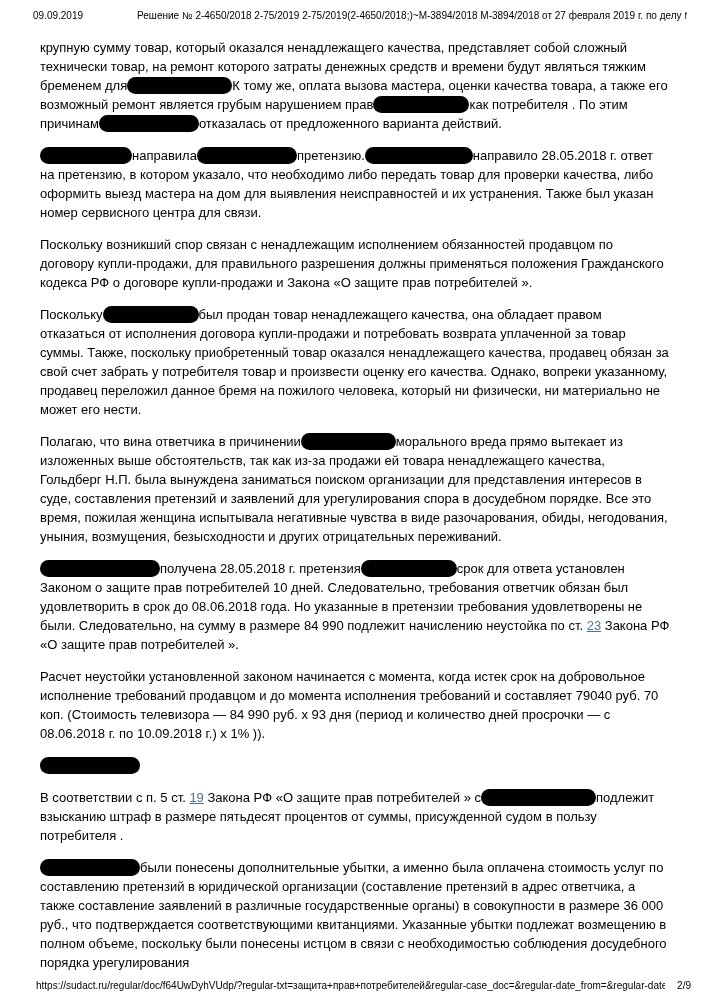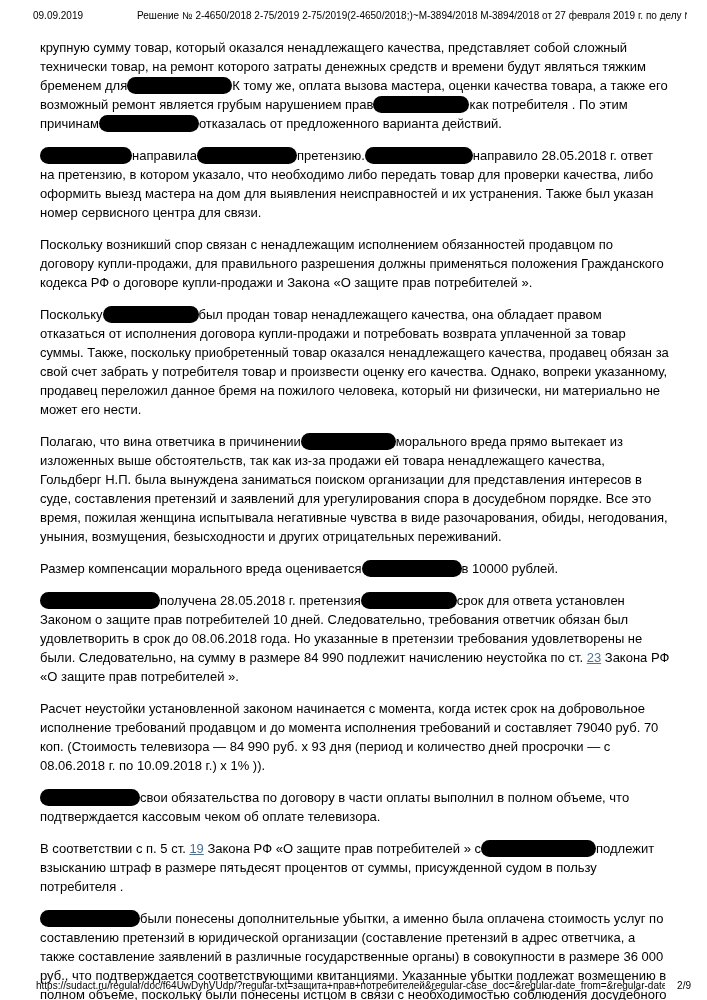--- a/index.html
+++ b/index.html
@@ -92,24 +92,23 @@
     <span class="date">09.09.2019</span>
     <span class="title">Решение № 2-4650/2018 2-75/2019 2-75/2019(2-4650/2018;)~М-3894/2018 М-3894/2018 от 27 февраля 2019 г. по делу № 2-4…</span>
   </div>
 
   <div class="doc-body">
       <p class="para"><span>крупную сумму товар, который оказался ненадлежащего качества, представляет собой сложный технически товар, на ремонт которого затраты денежных средств и времени будут являться тяжким бременем для</span><span class="redaction" style="width: 105px;"></span><span>К тому же, оплата вызова мастера, оценки качества товара, а также его возможный ремонт является грубым нарушением </span><b>прав</b><span class="redaction" style="width: 96px;"></span><span>как </span><b>потребителя</b><span> . По этим причинам</span><span class="redaction" style="width: 100px;"></span><span>отказалась от предложенного варианта действий.</span></p>
       <p class="para"><span class="redaction" style="width: 92px;"></span><span>направила</span><span class="redaction" style="width: 100px;"></span><span>претензию.</span><span class="redaction" style="width: 108px;"></span><span>направило 28.05.2018 г. ответ на претензию, в котором указало, что необходимо либо передать товар для проверки качества, либо оформить выезд мастера на дом для выявления неисправностей и их устранения. Также был указан номер сервисного центра для связи.</span></p>
       <p class="para"><span>Поскольку возникший спор связан с ненадлежащим исполнением обязанностей продавцом по договору купли-продажи, для правильного разрешения должны применяться положения Гражданского кодекса РФ о договоре купли-продажи и Закона «</span><b>О защите прав потребителей</b><span> ».</span></p>
       <p class="para"><span>Поскольку</span><span class="redaction" style="width: 96px;"></span><span>был продан товар ненадлежащего качества, она обладает </span><b>правом</b><span> отказаться от исполнения договора купли-продажи и потребовать возврата уплаченной за товар суммы. Также, поскольку приобретенный товар оказался ненадлежащего качества, продавец обязан за свой счет забрать у </span><b>потребителя</b><span> товар и произвести оценку его качества. Однако, вопреки указанному, продавец переложил данное бремя на пожилого человека, который ни физически, ни материально не может его нести.</span></p>
       <p class="para"><span>Полагаю, что вина ответчика в причинении</span><span class="redaction" style="width: 95px;"></span><span>морального вреда прямо вытекает из изложенных выше обстоятельств, так как из-за продажи ей товара ненадлежащего качества, Гольдберг Н.П. была вынуждена заниматься поиском организации для представления интересов в суде, составления претензий и заявлений для урегулирования спора в досудебном порядке. Все это время, пожилая женщина испытывала негативные чувства в виде разочарования, обиды, негодования, уныния, возмущения, безысходности и других отрицательных переживаний.</span></p>
-      <p class="para"><span>Размер компенсации морального вреда оценивается</span><span class="redaction" style="width: 100px;"></span><span>в 10000 рублей.</span></p>
       <p class="para"><span class="redaction" style="width: 120px;"></span><span>получена 28.05.2018 г. претензия</span><span class="redaction" style="width: 96px;"></span><span>срок для ответа установлен Законом о </span><b>защите прав потребителей</b><span> 10 дней. Следовательно, требования ответчик обязан был удовлетворить в срок до 08.06.2018 года. Но указанные в претензии требования удовлетворены не были. Следовательно, на сумму в размере 84 990 подлежит начислению неустойка по ст. </span><a href="#">23</a><span> Закона РФ «</span><b>О защите прав потребителей</b><span> ».</span></p>
       <p class="para"><span>Расчет неустойки установленной законом начинается с момента, когда истек срок на добровольное исполнение требований продавцом и до момента исполнения требований и составляет 79040 руб. 70 коп. (Стоимость телевизора — 84 990 руб. х 93 дня (период и количество дней просрочки — с 08.06.2018 г. по 10.09.2018 г.) х 1% )).</span></p>
-      <p class="para"><span class="redaction" style="width: 100px;"></span><span>свои обязательства по договору в части оплаты выполнил в полном объеме, что подтверждается кассовым чеком об оплате телевизора.</span></p>
+      <p class="para"><span class="redaction" style="width: 100px;"></span></p>
       <p class="para"><span>В соответствии с п. 5 ст. </span><a href="#">19</a><span> Закона РФ «</span><b>О защите прав потребителей</b><span> » с</span><span class="redaction" style="width: 115px;"></span><span>подлежит взысканию штраф в размере пятьдесят процентов от суммы, присужденной судом в пользу </span><b>потребителя</b><span> .</span></p>
       <p class="para"><span class="redaction" style="width: 100px;"></span><span>были понесены дополнительные убытки, а именно была оплачена стоимость услуг по составлению претензий в юридической организации (составление претензий в адрес ответчика, а также составление заявлений в различные государственные органы) в совокупности в размере 36 000 руб., что подтверждается соответствующими квитанциями. Указанные убытки подлежат возмещению в полном объеме, поскольку были понесены истцом в связи с необходимостью соблюдения досудебного порядка урегулирования </span></p>
     </div>
 
   <div class="print-footer">
     <span class="url">https://sudact.ru/regular/doc/f64UwDyhVUdp/?regular-txt=защита+прав+потребителей&amp;regular-case_doc=&amp;regular-date_from=&amp;regular-date_t…</span>
     <span class="pagenum">2/9</span>
   </div>
 
 </div>

